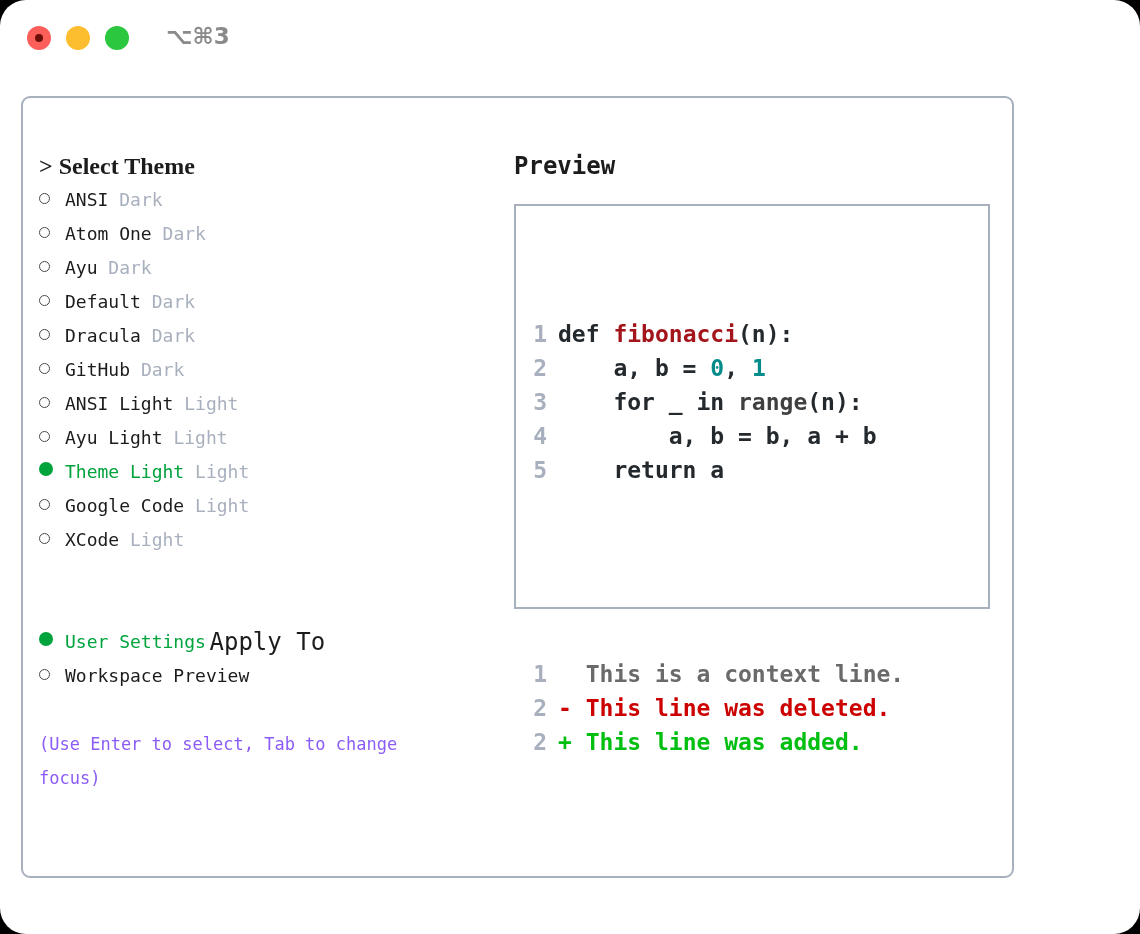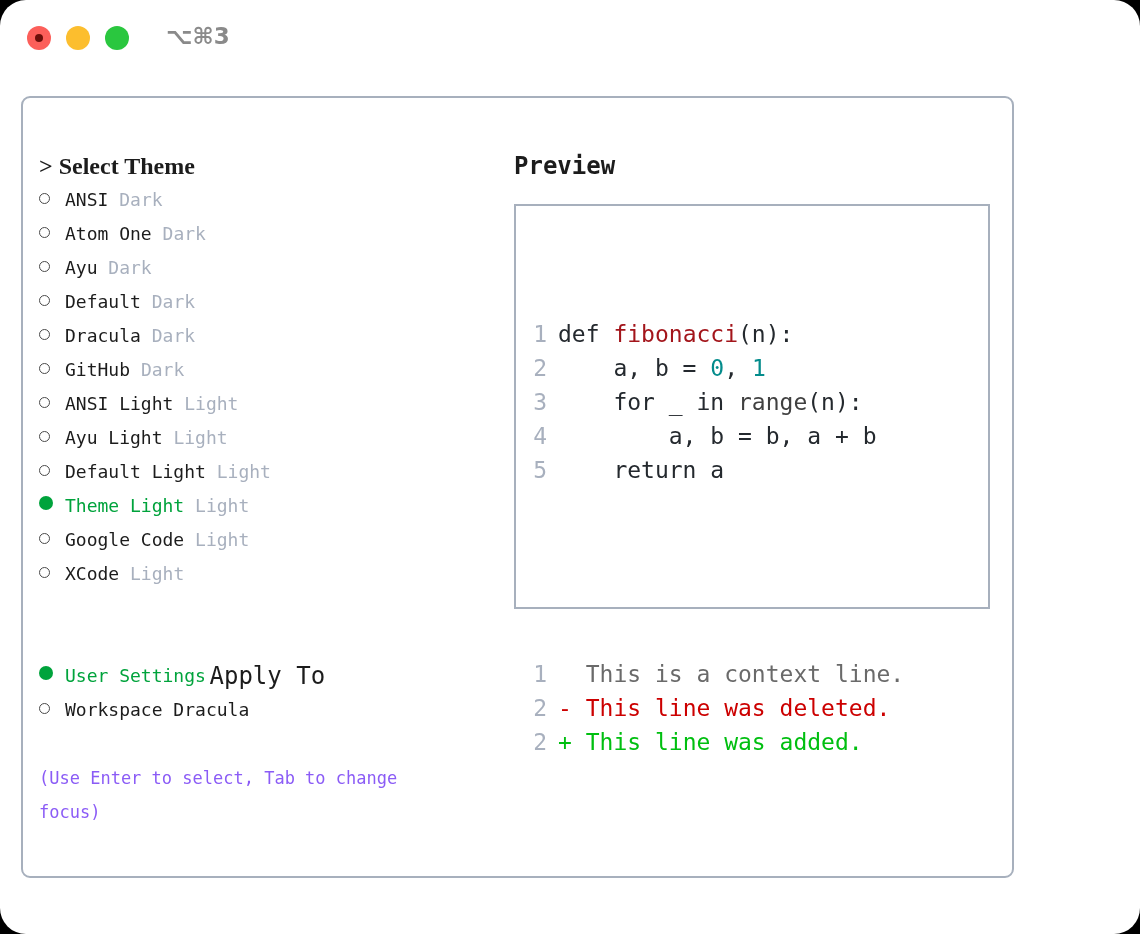--- a/index.html
+++ b/index.html
@@ -166,20 +166,21 @@
     line-height: 34px;
   }
   .preview-box {
     margin-top: 21px;
     width: 476px;
     height: 405px;
     border: 2px solid #a7b0bd;
     box-sizing: border-box;
     background: #ffffff;
     position: relative;
+    font-weight: bold;
   }
   .code {
     position: absolute;
     left: 17px;
     top: 43px;
     font-size: 23px;
     line-height: 34px;
     white-space: pre;
   }
   .code-line { white-space: pre; }
@@ -221,35 +222,34 @@
 
         <div id="theme-list">
             <div class="opt-row"><span class="marker marker-off"></span><span class="opt-label">ANSI</span> <span class="opt-tag">Dark</span></div>
             <div class="opt-row"><span class="marker marker-off"></span><span class="opt-label">Atom One</span> <span class="opt-tag">Dark</span></div>
             <div class="opt-row"><span class="marker marker-off"></span><span class="opt-label">Ayu</span> <span class="opt-tag">Dark</span></div>
             <div class="opt-row"><span class="marker marker-off"></span><span class="opt-label">Default</span> <span class="opt-tag">Dark</span></div>
             <div class="opt-row"><span class="marker marker-off"></span><span class="opt-label">Dracula</span> <span class="opt-tag">Dark</span></div>
             <div class="opt-row"><span class="marker marker-off"></span><span class="opt-label">GitHub</span> <span class="opt-tag">Dark</span></div>
             <div class="opt-row"><span class="marker marker-off"></span><span class="opt-label">ANSI Light</span> <span class="opt-tag">Light</span></div>
             <div class="opt-row"><span class="marker marker-off"></span><span class="opt-label">Ayu Light</span> <span class="opt-tag">Light</span></div>
-            <div class="opt-row"><span class="marker marker-off"></span><span class="opt-label">Default Light</span> <span class="opt-tag">Light</span></div>
             <div class="opt-row selected"><span class="marker marker-on"></span><span class="opt-label">Theme Light</span> <span class="opt-tag">Light</span></div>
             <div class="opt-row"><span class="marker marker-off"></span><span class="opt-label">Google Code</span> <span class="opt-tag">Light</span></div>
             <div class="opt-row"><span class="marker marker-off"></span><span class="opt-label">XCode</span> <span class="opt-tag">Light</span></div>
           </div>
 
         <div class="spacer-row"></div>
 
         <div class="section-head">
           <span class="marker"></span><span>Apply To</span>
         </div>
 
         <div id="apply-list">
             <div class="opt-row selected"><span class="marker marker-on"></span><span class="opt-label">User Settings</span></div>
-            <div class="opt-row"><span class="marker marker-off"></span><span class="opt-label">Workspace Dracula</span></div>
+            <div class="opt-row"><span class="marker marker-off"></span><span class="opt-label">Workspace Preview</span></div>
           </div>
 
         <div class="hint">(Use Enter to select, Tab to change focus)</div>
       </div>
 
       <div class="right-col">
         <div class="preview-title">Preview</div>
         <div class="preview-box">
           <div class="code">
             <div id="code-lines"><div class="code-line"><span class="ln">1</span><span class="tok-plain">def </span><span class="tok-fn">fibonacci</span><span class="tok-plain">(n):</span></div><div class="code-line"><span class="ln">2</span><span class="tok-plain">    a, b = </span><span class="tok-num">0</span><span class="tok-plain">, </span><span class="tok-num">1</span></div><div class="code-line"><span class="ln">3</span><span class="tok-plain">    for _ in </span><span class="tok-call">range</span><span class="tok-plain">(n):</span></div><div class="code-line"><span class="ln">4</span><span class="tok-plain">        a, b = b, a + b</span></div><div class="code-line"><span class="ln">5</span><span class="tok-plain">    return a</span></div></div>

